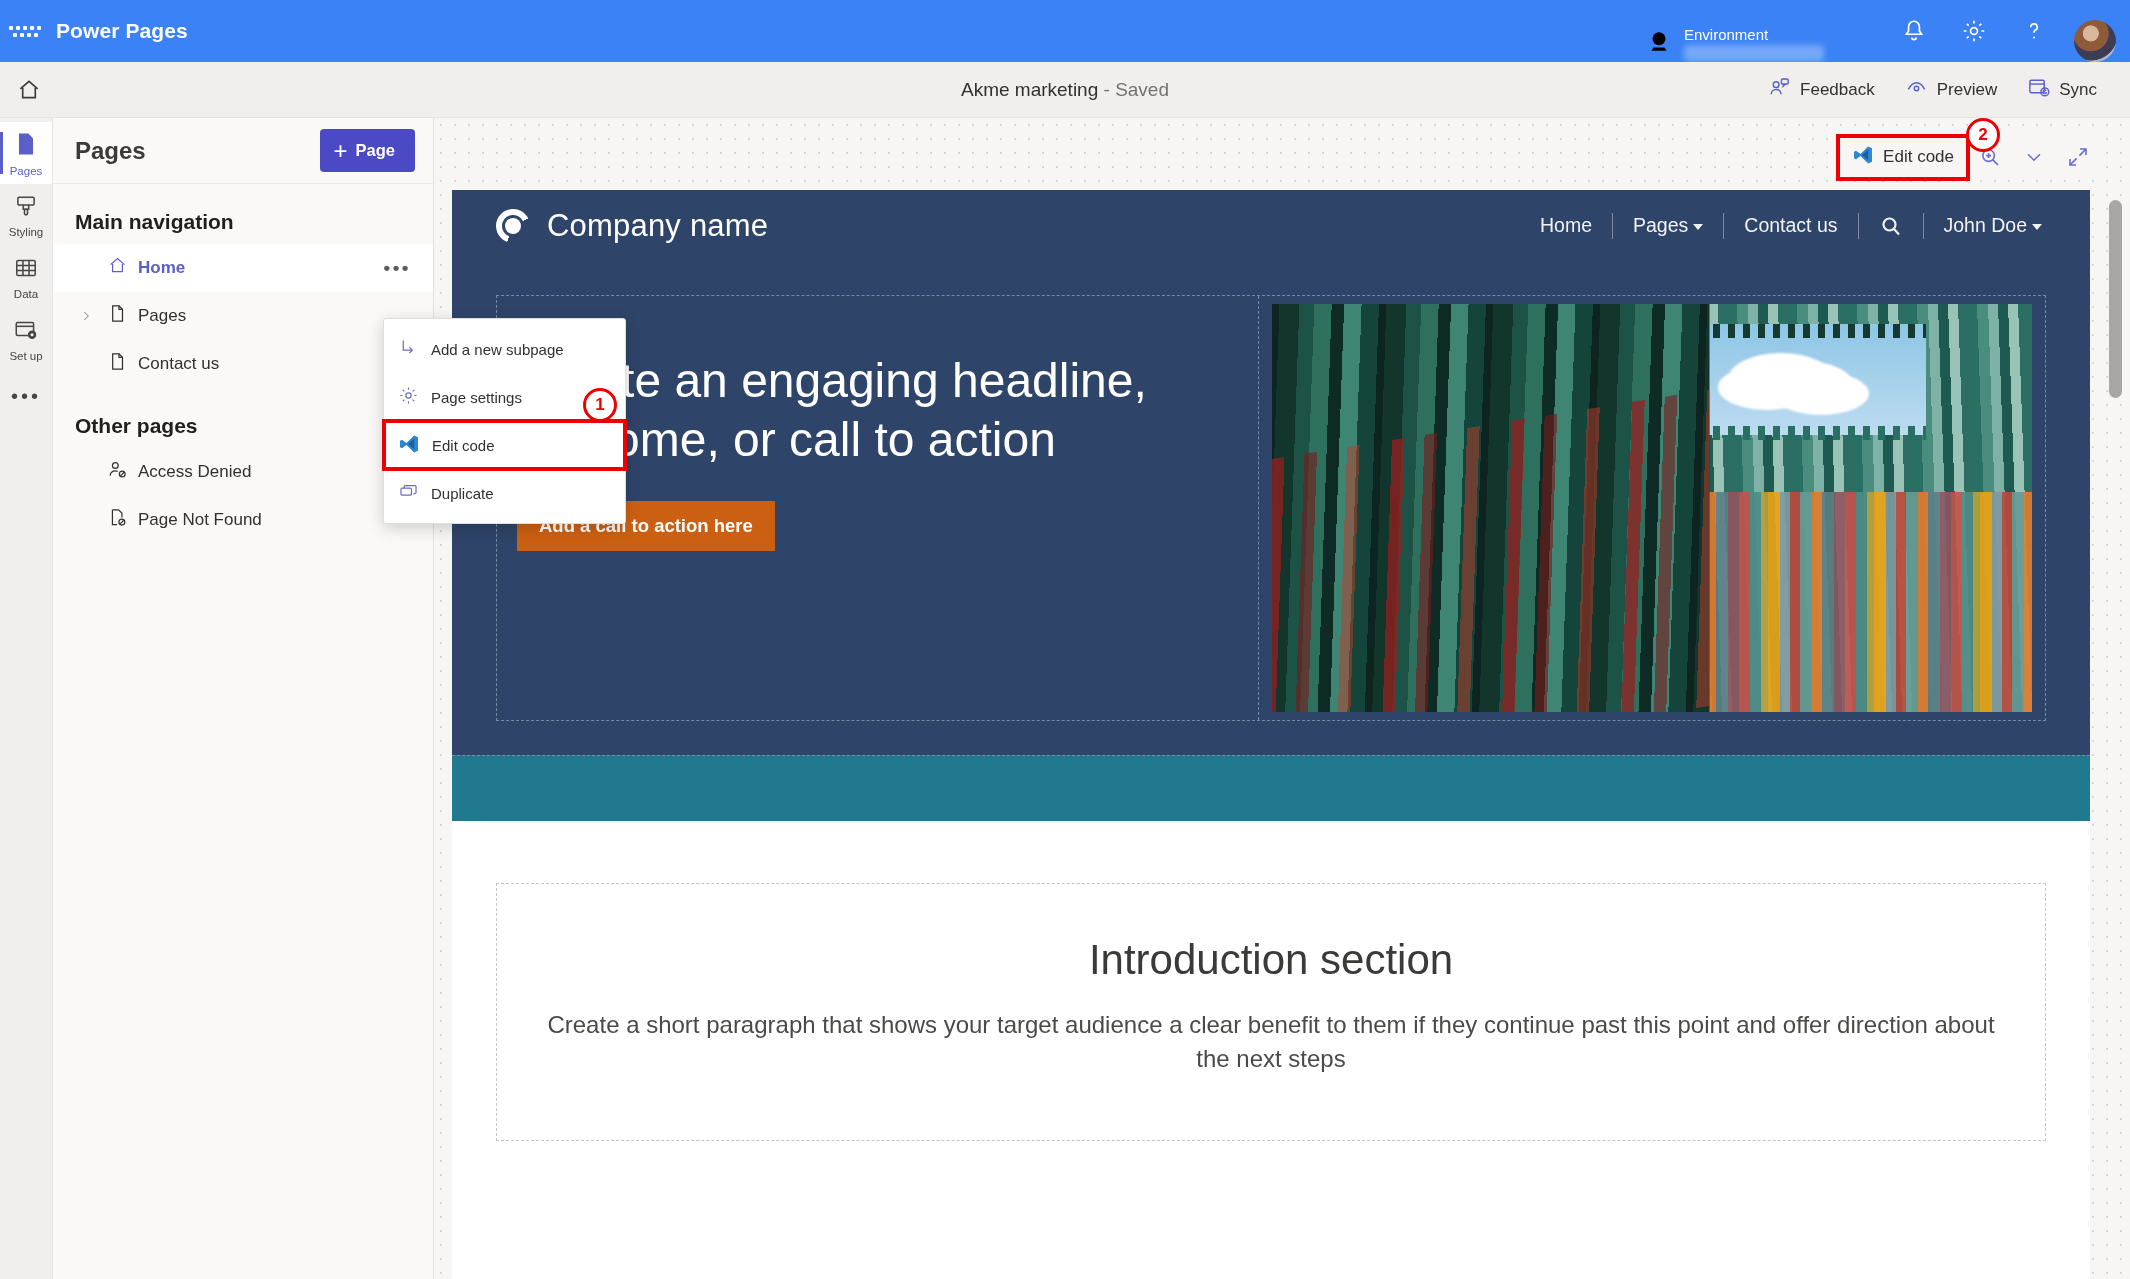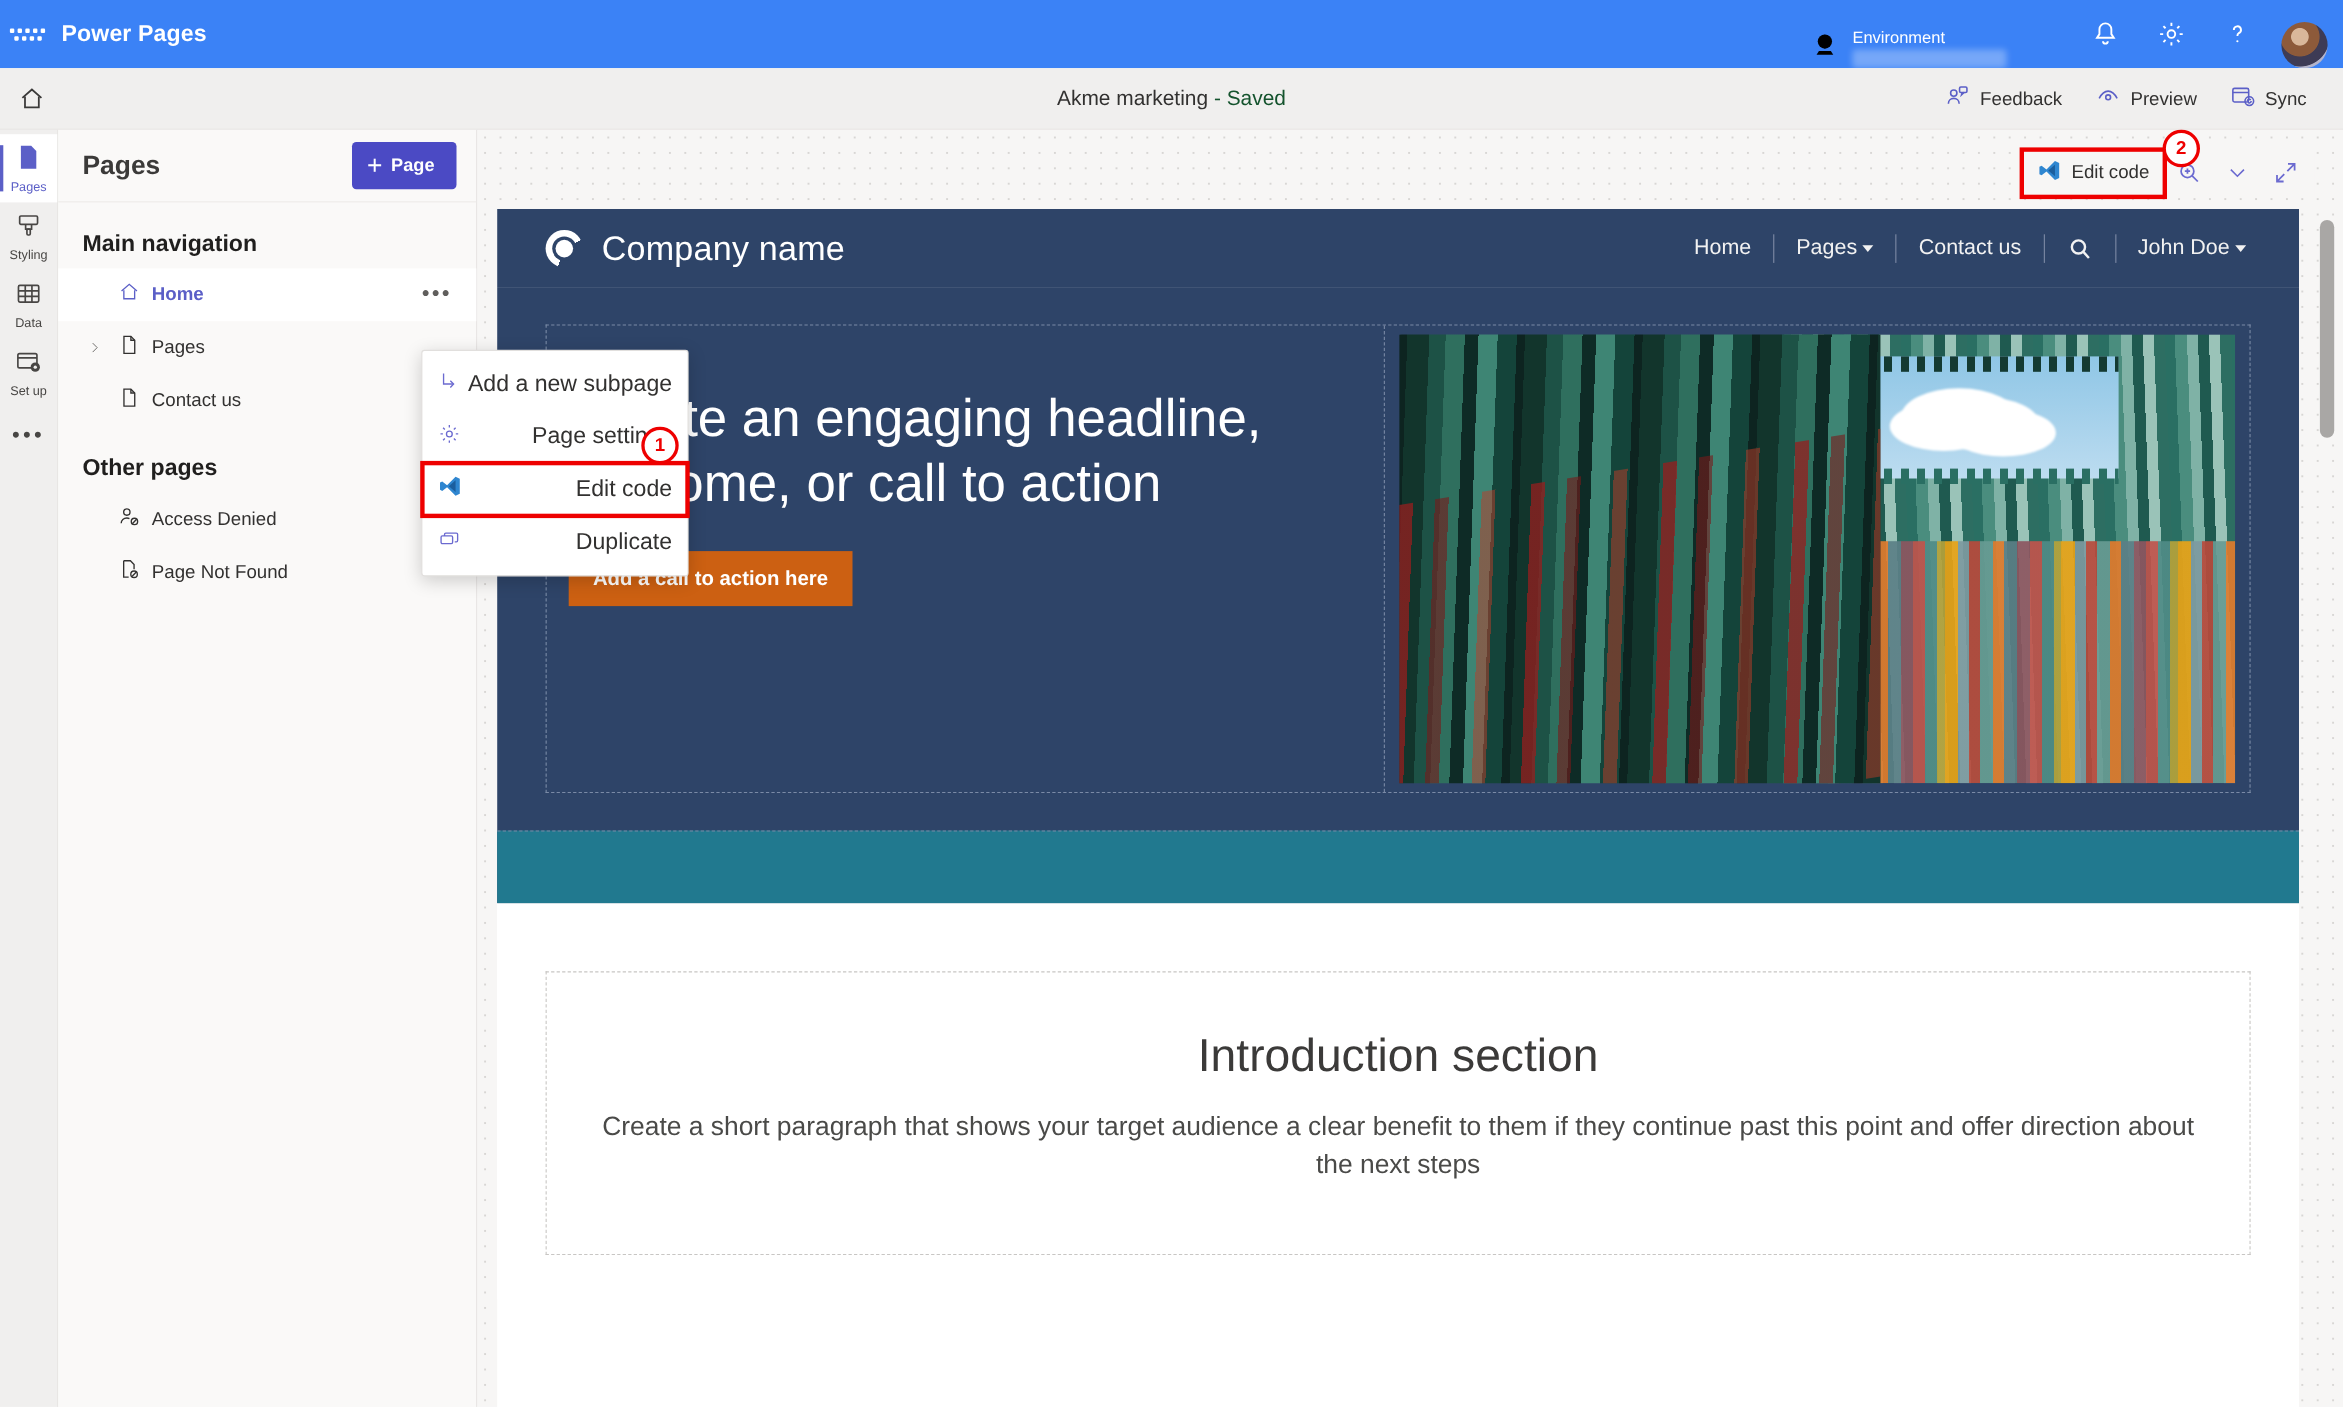--- a/index.html
+++ b/index.html
@@ -35,21 +35,21 @@
 
   
   .cmdbar {
     position:absolute; left:0; top:62px; width:2130px; height:56px;
     background:#f0efee; display:flex; align-items:center;
     border-bottom:1px solid #e6e4e2;
   }
   .home-btn { width:58px; height:56px; display:flex; align-items:center; justify-content:center; cursor:pointer; }
   .home-btn svg { stroke:#3b3a39; fill:none; stroke-width:1.5; }
   .doc-title { position:absolute; left:0; right:0; text-align:center; font-size:19px; color:#323130; pointer-events:none; }
-  .doc-title .saved { color:#14532d; }
+  .doc-title .saved { color:#737373; }
   .cmd-right { margin-left:auto; display:flex; align-items:center; gap:8px; padding-right:22px; }
   .cmd-item { display:flex; align-items:center; gap:9px; padding:7px 11px; border-radius:3px; cursor:pointer; }
   .cmd-item span { font-size:17px; color:#323130; }
   .cmd-item svg { stroke:#5b5fc7; fill:none; stroke-width:1.5; }
 
   
   .rail { position:absolute; left:0; top:118px; width:53px; height:1161px;
           background:#f0efee; border-right:1px solid #e6e4e2; padding-top:4px; }
   .rail-item { height:62px; display:flex; flex-direction:column; align-items:center;
                justify-content:center; gap:3px; cursor:pointer; position:relative; }
@@ -81,22 +81,22 @@
   .tree-item svg { stroke:currentColor; fill:none; stroke-width:1.4; flex:none; }
   .tree-item.selected svg { stroke:#5b5fc7; }
   .tree-ellipsis { margin-left:auto; margin-right:22px; letter-spacing:2.5px;
                    color:#605e5c; font-size:19px; line-height:0.5; }
 
   
   .ctxmenu { position:absolute; left:383px; top:318px; width:243px;
              background:#fff; border:1px solid #e1dfdd;
              box-shadow:0 4px 16px rgba(0,0,0,.18); border-radius:3px;
              padding:6px 0; z-index:40; }
-  .ctx-item { display:flex; align-items:center; height:48px; padding:0 14px;
-              font-size:21px; color:#323130; cursor:pointer; position:relative;justify-content:space-between; }
+  .ctx-item { display:flex; align-items:center; gap:12px; height:48px; padding:0 14px;
+              font-size:15px; color:#323130; cursor:pointer; position:relative; }
   .ctx-item svg { stroke:#6b6ad0; fill:none; stroke-width:1.4; flex:none; }
   .ctx-item.highlighted { outline:4px solid #ee0000; outline-offset:-2px; z-index:2; }
 
   
   .badge { position:absolute; width:34px; height:34px; border-radius:50%;
            border:3px solid #ee0000; background:#fff; color:#ee0000;
            font-size:17px; font-weight:700; display:flex; align-items:center;
            justify-content:center; z-index:60; }
 
   

